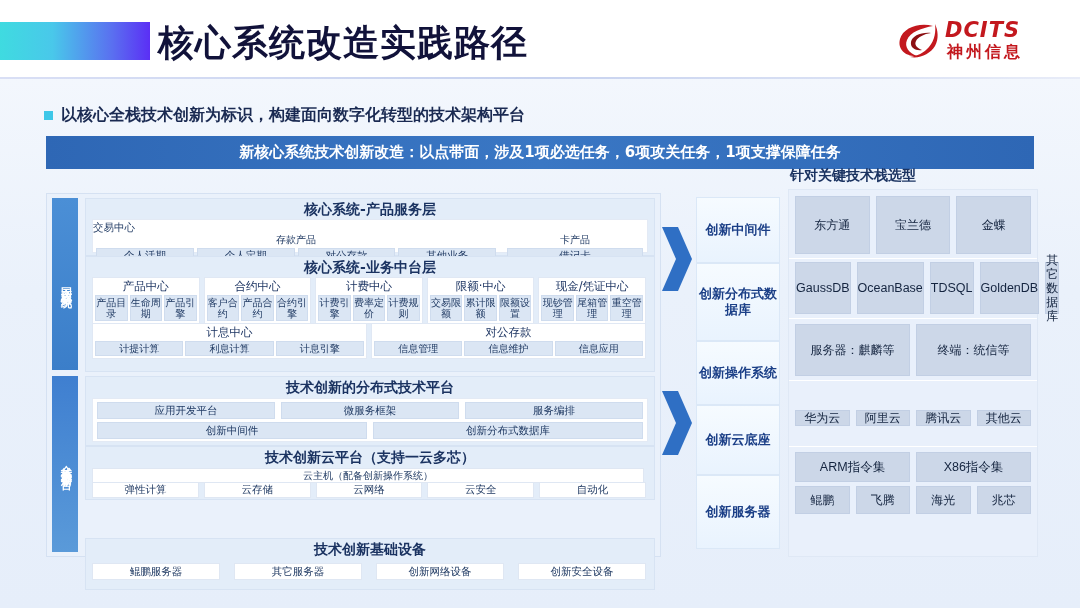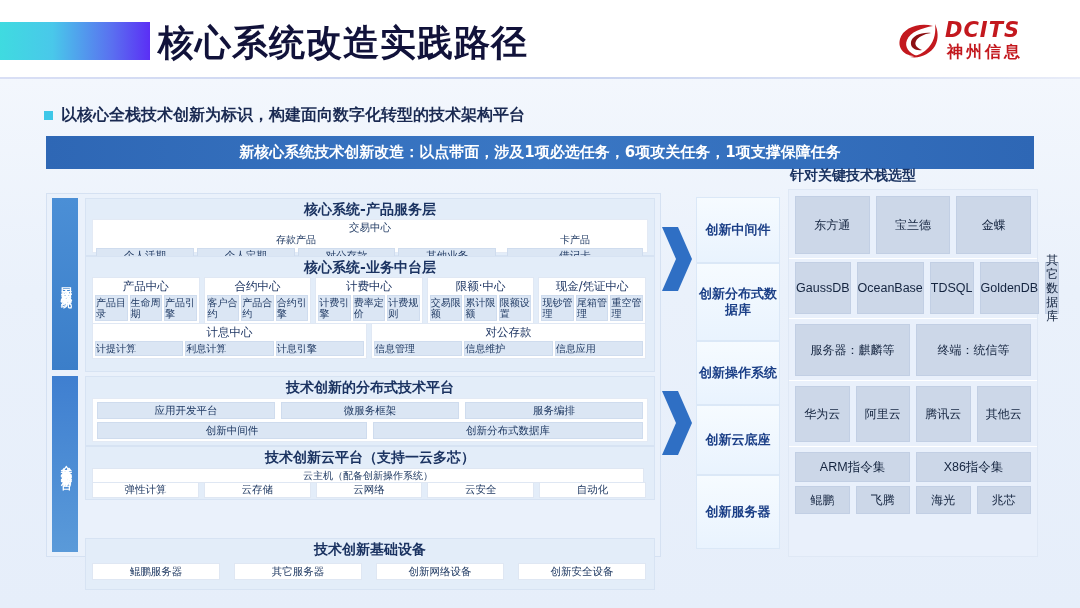--- a/index.html
+++ b/index.html
@@ -63,21 +63,21 @@
   .wbox{background:#ffffff;border:1px solid #e3eaf5;}
   .chip{background:#dbe6f4;border:1px solid #cfdcee;color:#203a63;
      font-size:10.5px;text-align:center;font-family:"DejaVu Sans",sans-serif;
      display:flex;align-items:center;justify-content:center;}
   .chip.white{background:#ffffff;border:1px solid #dfe7f3;}
   .center-card{background:#ffffff;border:1px solid #e0e8f4;}
   .cc-title{text-align:center;font-size:11.5px;color:#1b3361;font-weight:normal;
      font-family:"DejaVu Sans",sans-serif;padding:1px 0 0;}
   .cc-cells{display:flex;gap:2px;padding:1px 2px 2px;}
   .cc-cells .c{flex:1;background:#dbe6f4;border:1px solid #cfdcee;color:#203a63;
-     font-size:10px;line-height:11px;text-align:left;padding:1px 0;
+     font-size:10px;line-height:11px;text-align:center;padding:1px 0;
      font-family:"DejaVu Sans",sans-serif;}
 
   
   #mid{position:absolute;left:660px;top:114px;width:120px;height:362px;}
   .chev{position:absolute;left:2px;width:30px;}
   .midbox{position:absolute;left:36px;width:82px;
      background:linear-gradient(180deg,#f6fbff 0%,#e9f3fe 100%);
      border:1px solid #dbe8f7;
      display:flex;align-items:center;justify-content:center;text-align:center;
      color:#1b3f87;font-size:13px;font-weight:bold;line-height:16px;
@@ -129,21 +129,21 @@
     <div class="vlabel" id="vlabel-top">
       <span>国产核心系统</span>
     </div>
     <div class="vlabel" id="vlabel-bot">
       <span>全栈技术创新平台</span>
     </div>
 
     <div class="sec" style="top:4px;height:56px;">
       <div class="sec-title">核心系统-产品服务层</div>
       <div class="wbox" style="position:absolute;left:6px;top:20px;width:554px;height:32px;">
-        <div style="text-align:center;font-size:10.5px;color:#203a63;padding-top:1px;font-family:'DejaVu Sans',sans-serif;">交易中心</div>
+        <div style="text-align:left;font-size:10.5px;color:#203a63;padding-top:1px;font-family:'DejaVu Sans',sans-serif;">交易中心</div>
         <div style="position:absolute;left:3px;top:13px;width:400px;">
           <div style="text-align:center;font-size:10px;color:#203a63;font-family:'DejaVu Sans',sans-serif;">存款产品</div>
           <div style="display:flex;gap:3px;margin-top:1px;">
             <div class="chip" style="flex:1;height:13px;">个人活期</div>
             <div class="chip" style="flex:1;height:13px;">个人定期</div>
             <div class="chip" style="flex:1;height:13px;">对公存款</div>
             <div class="chip" style="flex:1;height:13px;">其他业务</div>
           </div>
         </div>
         <div style="position:absolute;left:414px;top:13px;width:136px;">
@@ -292,21 +292,21 @@
       <div class="rcell" style="flex:1;">其它数据库</div>
     </div>
     <div class="rsep" style="top:128px;"></div>
 
     <div class="rrow" style="top:134px;height:52px;">
       <div class="rcell" style="flex:1;">服务器：麒麟等</div>
       <div class="rcell" style="flex:1;">终端：统信等</div>
     </div>
     <div class="rsep" style="top:190px;"></div>
 
-    <div class="rrow" style="top:196px;height:56px;">
+    <div class="rrow" style="top:196px;height:40px;align-items:flex-end;">
       <div class="rcell" style="flex:1;">华为云</div>
       <div class="rcell" style="flex:1;">阿里云</div>
       <div class="rcell" style="flex:1;">腾讯云</div>
       <div class="rcell" style="flex:1;">其他云</div>
     </div>
     <div class="rsep" style="top:256px;"></div>
 
     <div class="rrow" style="top:262px;height:30px;">
       <div class="rcell lat" style="flex:1;">ARM指令集</div>
       <div class="rcell lat" style="flex:1;">X86指令集</div>

